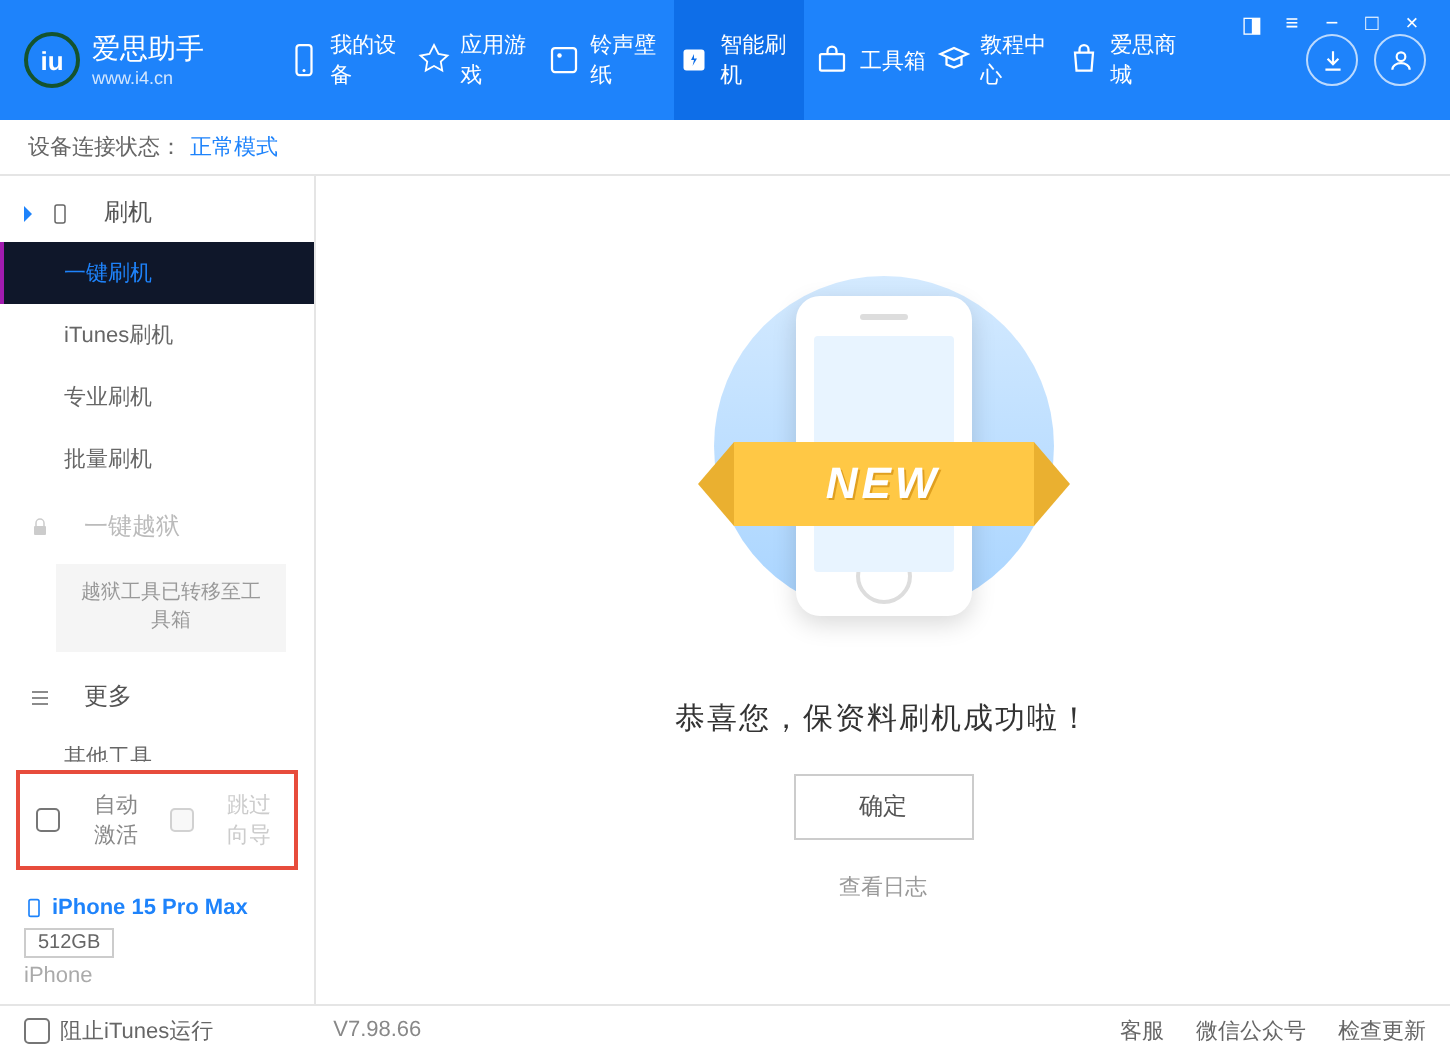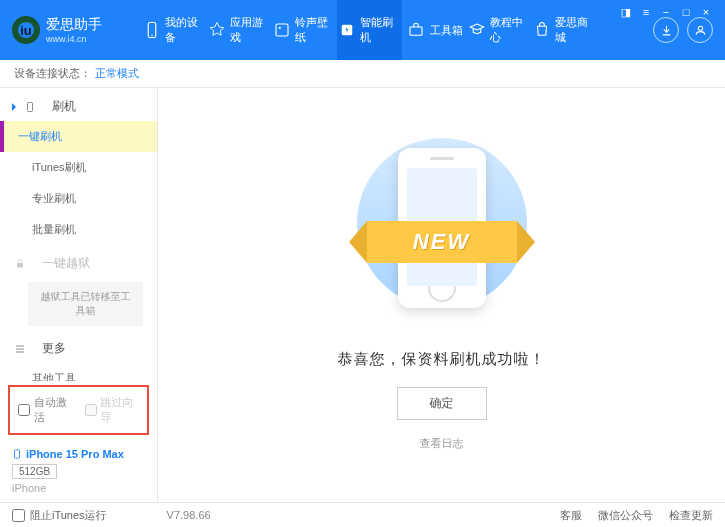--- a/index.html
+++ b/index.html
@@ -1,19 +1,19 @@
 <!DOCTYPE html>
 <html><head>
 <meta charset="utf-8">
 <style>
 *{margin:0;padding:0;box-sizing:border-box;font-family:"Microsoft YaHei",Arial,sans-serif}
 body{width:725px;height:527px;background:#fff;font-size:12px;color:#333;overflow:hidden}
 .header{height:60px;background:#1e83fb;display:flex;align-items:center;padding:0 12px}
 .logo-area{display:flex;align-items:center;gap:6px;width:130px}
-.logo-circle{width:28px;height:28px;border:6px solid #14532d;border-radius:50%;display:flex;align-items:center;justify-content:center;color:#0f172a;font-weight:bold;font-size:13px}
+.logo-circle{width:28px;height:28px;border:2px solid #14532d;border-radius:50%;display:flex;align-items:center;justify-content:center;color:#ffffff;font-weight:bold;font-size:13px}
 .logo-txt{color:#fff}
 .logo-txt .t1{font-size:14px;font-weight:normal}
 .logo-txt .t2{font-size:9px;opacity:.8}
 .nav{display:flex;height:100%;flex:1}
 .nav-item{width:65px;height:100%;display:flex;align-items:center;justify-content:center;gap:4px;color:#fff;cursor:pointer;font-size:11px}
 .nav-item.active{background:#0e6ee8}
 .nav-item .nav-icon{width:20px;height:20px;display:flex;align-items:center;justify-content:center}
 .nav-item svg{fill:#fff}
 .wc-top{display:flex;gap:6px;position:absolute;top:5px;right:12px}
 .wc-top span{width:14px;height:14px;display:flex;align-items:center;justify-content:center;color:#fff;font-size:11px;cursor:pointer}
@@ -21,24 +21,24 @@
 .hb{width:26px;height:26px;border:1.5px solid rgba(255,255,255,.7);border-radius:50%;display:flex;align-items:center;justify-content:center;cursor:pointer}
 .hb svg{fill:#fff}
 .status-bar{height:28px;border-bottom:1px solid #e5e5e5;display:flex;align-items:center;padding:0 14px;font-size:11px;color:#666;gap:4px}
 .status-bar .mode{color:#1e83fb}
 .body{display:flex;height:414px}
 .sidebar{width:158px;border-right:1px solid #e5e5e5;display:flex;flex-direction:column;position:relative}
 .sb-scroll{flex:1;overflow-y:auto}
 .sb-section{padding:10px 14px 6px;font-size:12px;color:#555;display:flex;align-items:center;gap:16px;cursor:pointer}
 .sb-section svg{fill:#666;width:12px;height:12px}
 .sb-item{padding:8px 14px 8px 32px;font-size:11px;color:#666;cursor:pointer}
-.sb-item.active{background:#fef9c3;color:#1e83fb;border-left:4px solid #a21caf;padding-left:14px}
+.sb-item.active{background:#0f172a;color:#1e83fb;border-left:2px solid #a21caf;padding-left:30px}
 .sb-note{background:#f5f5f5;margin:4px 14px 4px 28px;padding:8px;font-size:10px;color:#999;text-align:center;line-height:1.4}
 .sb-checks{border:2px solid #e74c3c;margin:4px 8px;padding:8px;display:flex;gap:12px;font-size:11px;color:#888}
-.chk{display:flex;align-items:center;gap:4px}
+.chk{display:flex;align-items:center;gap:17px}
 .chk input{width:12px;height:12px}
 .device-info{padding:8px 12px;font-size:11px}
 .device-info .dn{color:#1e83fb;font-weight:bold;display:flex;align-items:center;gap:4px}
 .device-info .dn svg{fill:#1e83fb}
 .storage{display:inline-block;border:1px solid #ccc;padding:1px 6px;font-size:10px;color:#666;margin-top:3px}
 .device-info .dt{color:#aaa;margin-top:3px}
 .main{flex:1;display:flex;flex-direction:column;align-items:center;padding-top:30px}
 .illus{width:200px;height:210px;position:relative;margin-bottom:10px}
 .circle-bg{position:absolute;width:170px;height:170px;background:linear-gradient(180deg,#d4eaff,#a8d4ff);border-radius:50%;left:15px;top:20px}
 .phone{position:absolute;width:88px;height:160px;background:#fff;border-radius:12px;left:56px;top:30px;box-shadow:0 4px 12px rgba(0,0,0,.15)}

